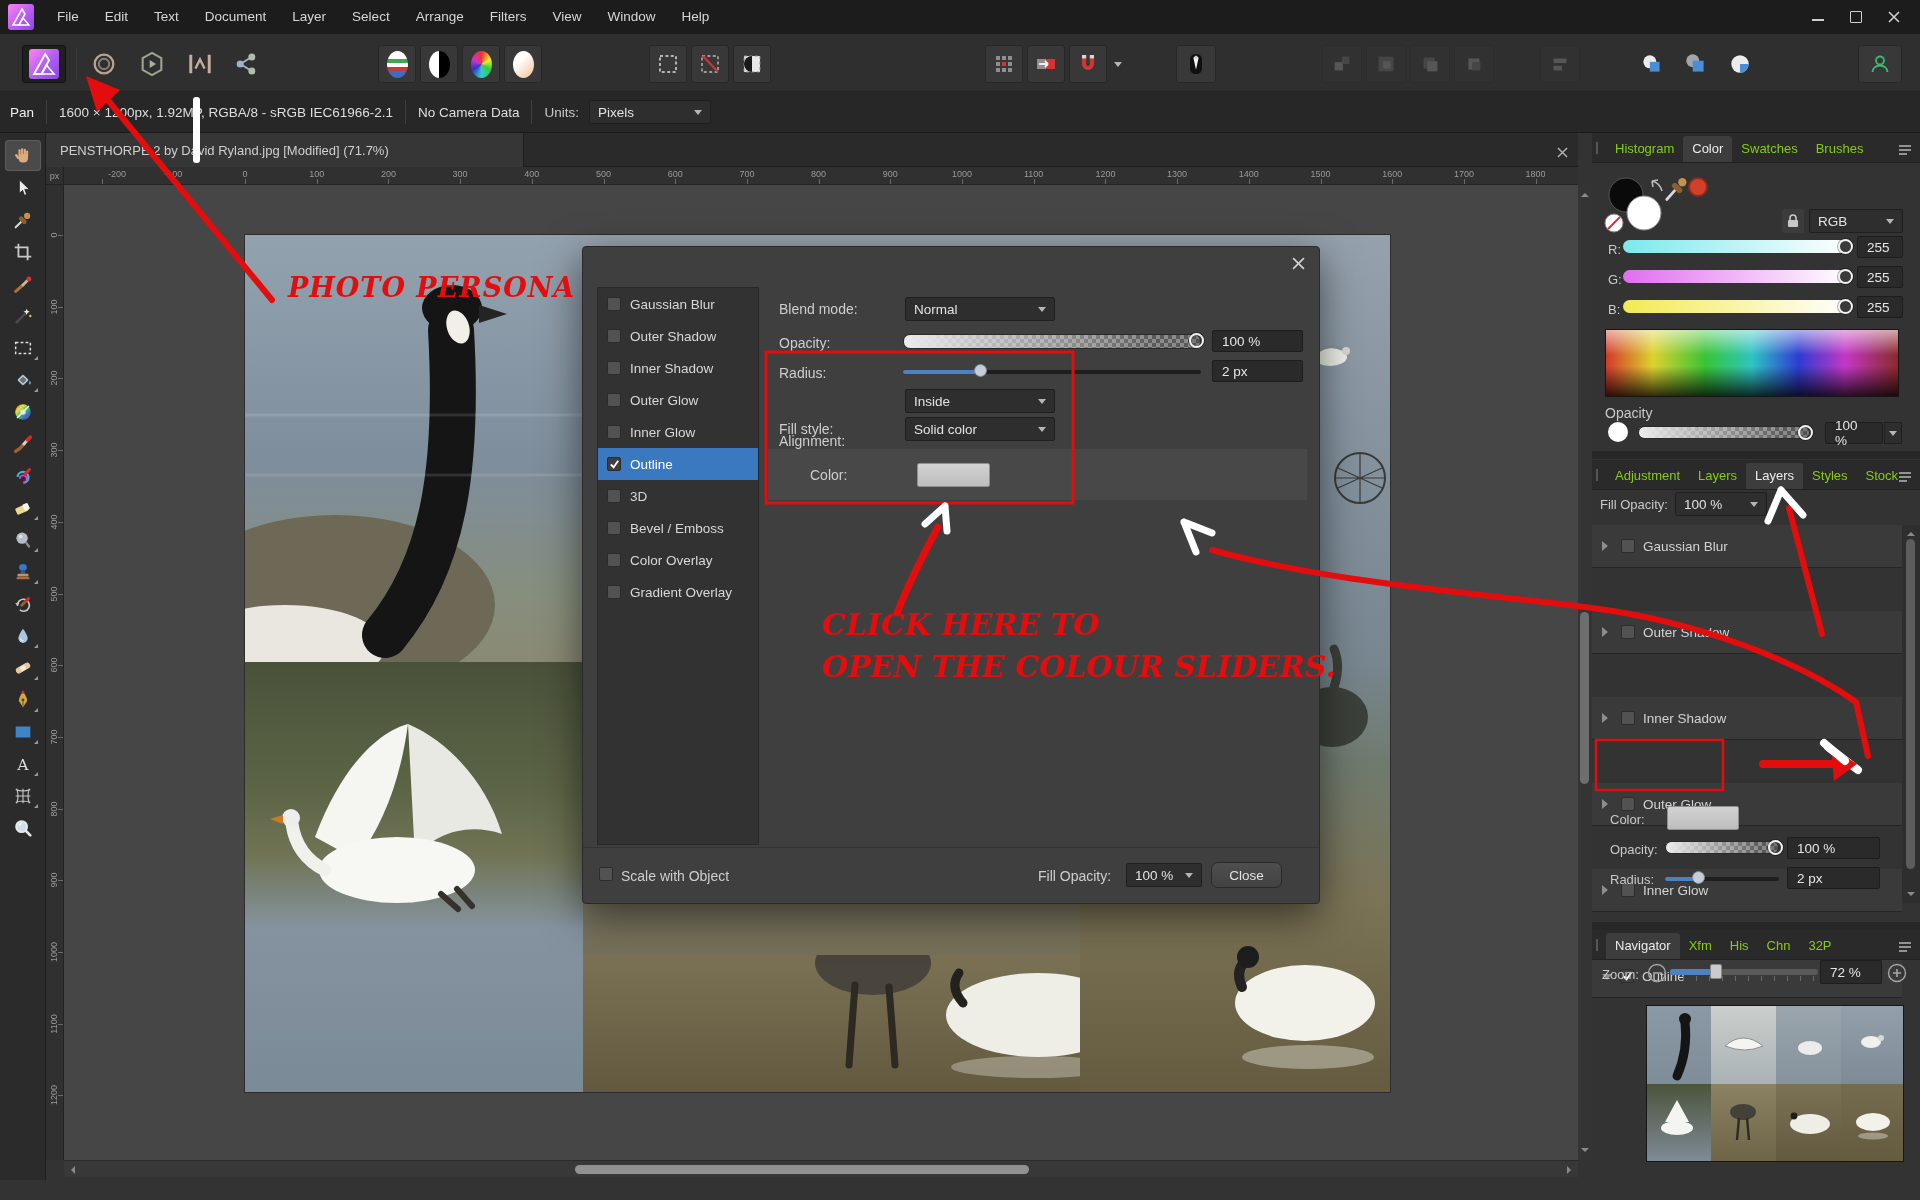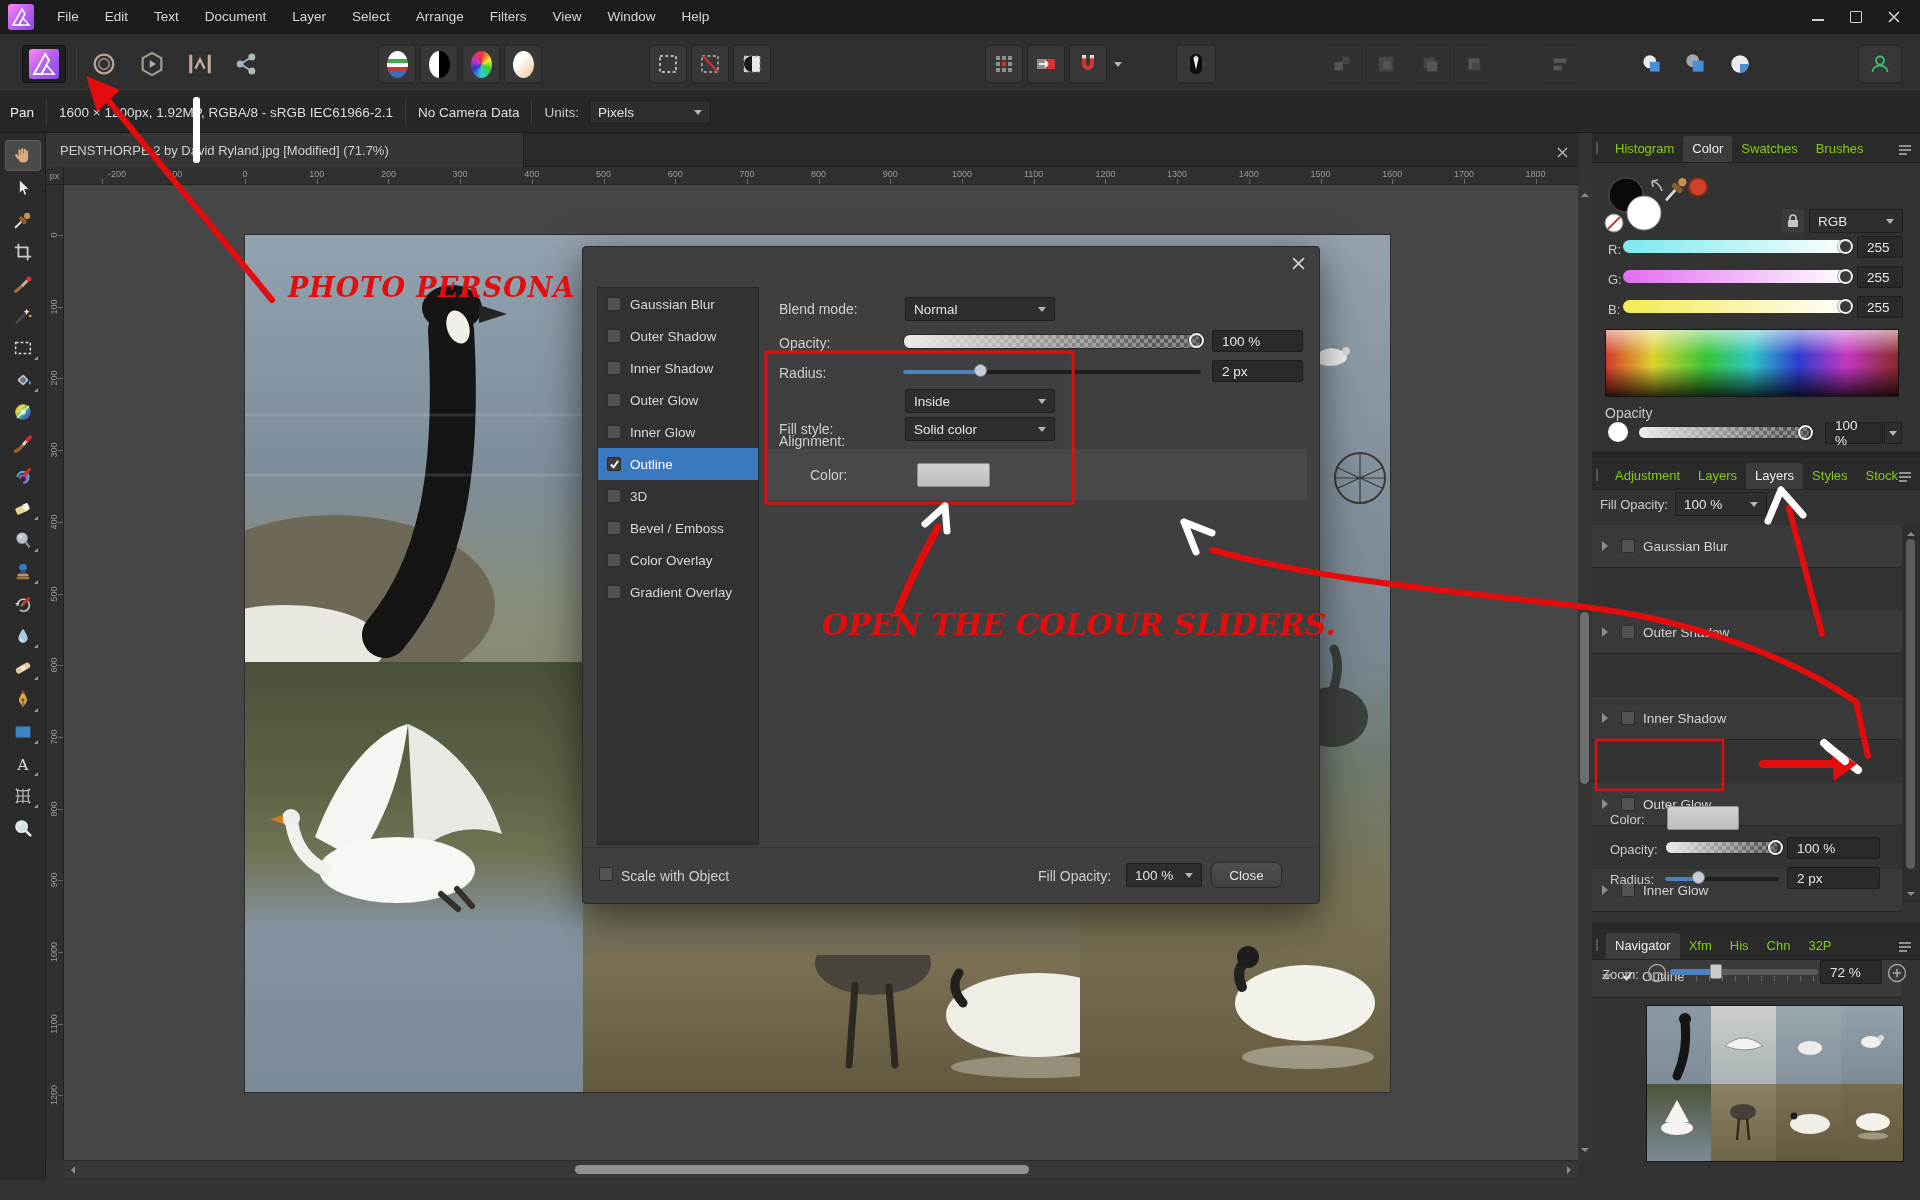--- a/index.html
+++ b/index.html
@@ -990,15 +990,16 @@
     <path d="M1828 747 L1858 770" stroke="#fff" stroke-width="8" stroke-linecap="round"></path>
     <path d="M1789 508 L1822 634" stroke="#e30d0d" stroke-width="6" stroke-linecap="round"></path>
     <path d="M1781 490 L1768 521 M1781 490 L1803 515" stroke="#fff" stroke-width="7" stroke-linecap="round"></path>
     <rect x="1596" y="740" width="127" height="50" fill="none" stroke="#e30d0d" stroke-width="2.5"></rect>
     <path d="M1763 764 L1833 764" stroke="#e30d0d" stroke-width="8" stroke-linecap="round"></path>
     <polygon points="1857,764 1831,747 1834,781" fill="#e30d0d"></polygon>
     <path d="M1824 743 L1845 761" stroke="#fff" stroke-width="8" stroke-linecap="round"></path>
   </svg>
   <div class="anno-text" style="left:288px;top:272px;font-size:27px;letter-spacing:1px;">PHOTO PERSONA</div>
   <div class="anno-text" style="left:822px;top:604px;font-size:30px;line-height:42px;">
+    <div>CLICK HERE TO</div>
     <div>OPEN THE COLOUR SLIDERS.</div>
   </div>
 </div>
 
 </body></html>

